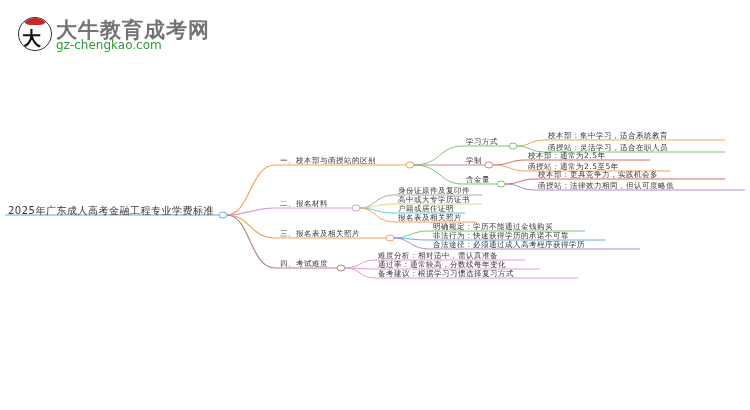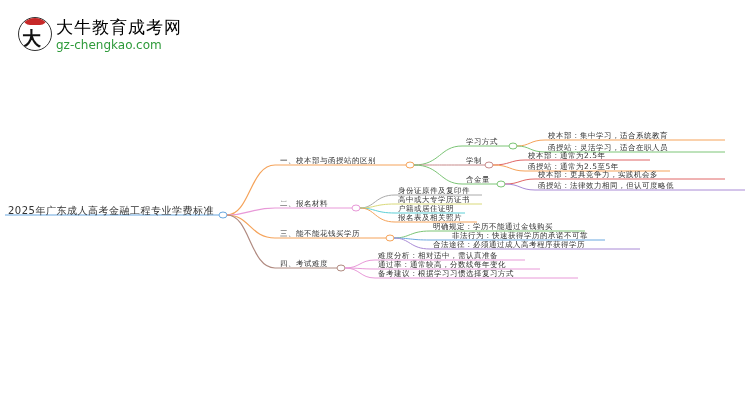--- a/index.html
+++ b/index.html
@@ -1,21 +1,21 @@
 <!DOCTYPE html>
 <html><head>
   <meta charset="utf-8">
   <style>
     html, body { margin: 0; padding: 0; }
     body { width: 750px; height: 410px; background: #ffffff; position: relative; overflow: hidden; font-family: "DejaVu Sans", sans-serif; }
     .logo { position: absolute; left: 18px; top: 14px; width: 200px; height: 40px; }
     .logo-badge { position: absolute; left: 0; top: 3px; width: 32px; height: 32px; border-radius: 50%; border: 1.5px solid #333; background: #fff; overflow: hidden; }
     .logo-badge .red { position: absolute; left: 4px; top: 0; width: 24px; height: 7px; background: #c62828; border-radius: 0 0 12px 12px; }
     .logo-badge .glyph { position: absolute; left: 3px; top: 8px; font-size: 19px; font-weight: bold; color: #111; font-family: "DejaVu Serif", serif; }
-    .logo-title { position: absolute; left: 38px; top: 2px; font-size: 17px; font-weight: normal; color: #000000; letter-spacing: 1px; white-space: nowrap; }
+    .logo-title { position: absolute; left: 38px; top: 2px; font-size: 21px; font-weight: bold; color: #737373; letter-spacing: 1px; white-space: nowrap; }
     .logo-url { position: absolute; left: 38px; top: 24px; font-size: 12px; color: #2e9a3a; white-space: nowrap; }
     svg.lines { position: absolute; left: 0; top: 0; }
     .t { position: absolute; font-size: 7.5px; color: #333; white-space: nowrap; line-height: 9px; letter-spacing: 0.5px; }
     .root { font-size: 10px; color: #333; }
   </style>
 </head>
 <body>
 
 <div class="logo">
   <div class="logo-badge">
@@ -91,38 +91,38 @@
   <path d="M345 268 C360 268,360 269,375 269" fill="none" stroke="#e899d8"></path>
   <line x1="375" y1="269" x2="540" y2="269" stroke="#e899d8"></line>
   <path d="M345 268 C360 268,360 278,375 278" fill="none" stroke="#e899d8"></path>
   <line x1="375" y1="278" x2="578" y2="278" stroke="#e899d8"></line>
 </svg>
 
 <div class="t root" style="left:8px; top:206px;">2025年广东成人高考金融工程专业学费标准</div>
 
 <div class="t" style="left:280px; top:156px;">一、校本部与函授站的区别</div>
 <div class="t" style="left:280px; top:199px;">二、报名材料</div>
-<div class="t" style="left:280px; top:229px;">三、能不能花钱买学历</div>
+<div class="t" style="left:280px; top:229px;">三、报名表及相关照片</div>
 <div class="t" style="left:280px; top:259px;">四、考试难度</div>
 
 <div class="t" style="left:466px; top:137px;">学习方式</div>
 <div class="t" style="left:466px; top:156px;">学制</div>
 <div class="t" style="left:466px; top:175px;">含金量</div>
 
 <div class="t" style="left:548px; top:131px;">校本部：集中学习，适合系统教育</div>
 <div class="t" style="left:548px; top:143px;">函授站：灵活学习，适合在职人员</div>
 <div class="t" style="left:528px; top:151px;">校本部：通常为2.5年</div>
 <div class="t" style="left:528px; top:162px;">函授站：通常为2.5至5年</div>
 <div class="t" style="left:538px; top:170px;">校本部：更具竞争力，实践机会多</div>
 <div class="t" style="left:538px; top:181px;">函授站：法律效力相同，但认可度略低</div>
 
 <div class="t" style="left:398px; top:186px;">身份证原件及复印件</div>
 <div class="t" style="left:398px; top:195px;">高中或大专学历证书</div>
 <div class="t" style="left:398px; top:204px;">户籍或居住证明</div>
 <div class="t" style="left:398px; top:213px;">报名表及相关照片</div>
 
 <div class="t" style="left:433px; top:222px;">明确规定：学历不能通过金钱购买</div>
-<div class="t" style="left:433px; top:231px;margin-left:19px;">非法行为：快速获得学历的承诺不可靠</div>
+<div class="t" style="left:433px; top:231px;">非法行为：快速获得学历的承诺不可靠</div>
 <div class="t" style="left:433px; top:240px;">合法途径：必须通过成人高考程序获得学历</div>
 
 <div class="t" style="left:378px; top:251px;">难度分析：相对适中，需认真准备</div>
 <div class="t" style="left:378px; top:260px;text-align:center;">通过率：通常较高，分数线每年变化</div>
 <div class="t" style="left:378px; top:269px;">备考建议：根据学习习惯选择复习方式</div>
 
 </body></html>

